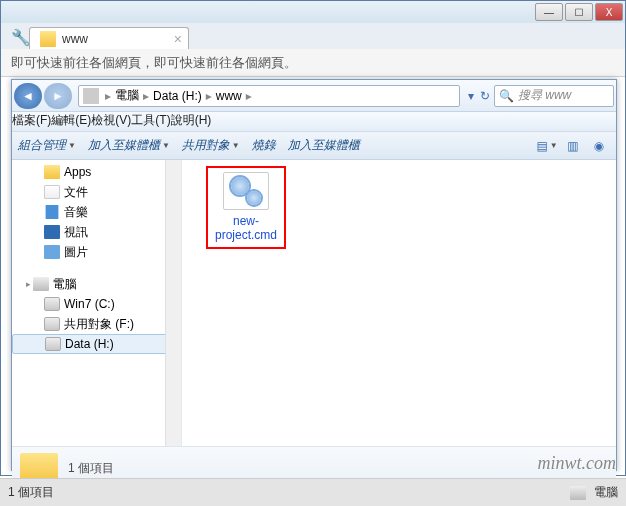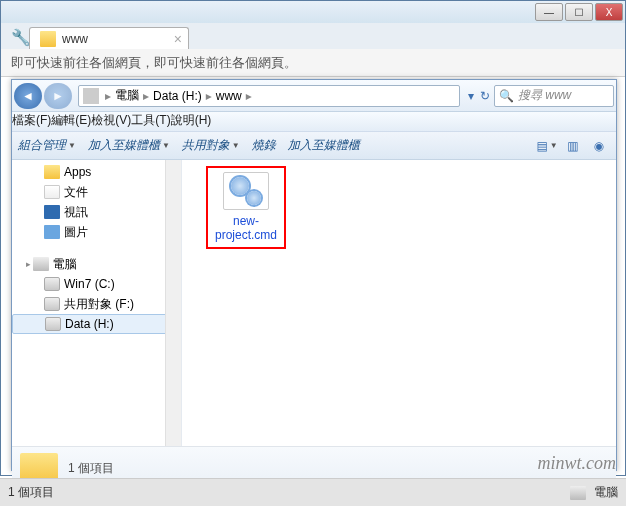--- a/index.html
+++ b/index.html
@@ -155,20 +155,24 @@
       <div class="sidebar">
         <div class="sb-item indent">
             <span class="sb-ico folder-y"></span>
             <span>Apps</span>
           </div>
         <div class="sb-item indent">
             <span class="sb-ico paper"></span>
             <span>文件</span>
           </div>
         <div class="sb-item indent">
+            <span class="sb-ico music"></span>
+            <span>音樂</span>
+          </div>
+        <div class="sb-item indent">
             <span class="sb-ico video"></span>
             <span>視訊</span>
           </div>
         <div class="sb-item indent">
             <span class="sb-ico pic"></span>
             <span>圖片</span>
           </div>
         <div style="height:12px"></div>
         <div class="sb-item" style="padding-left:14px">
             <span style="margin-right:2px;color:#888;font-size:9px">▸</span>

